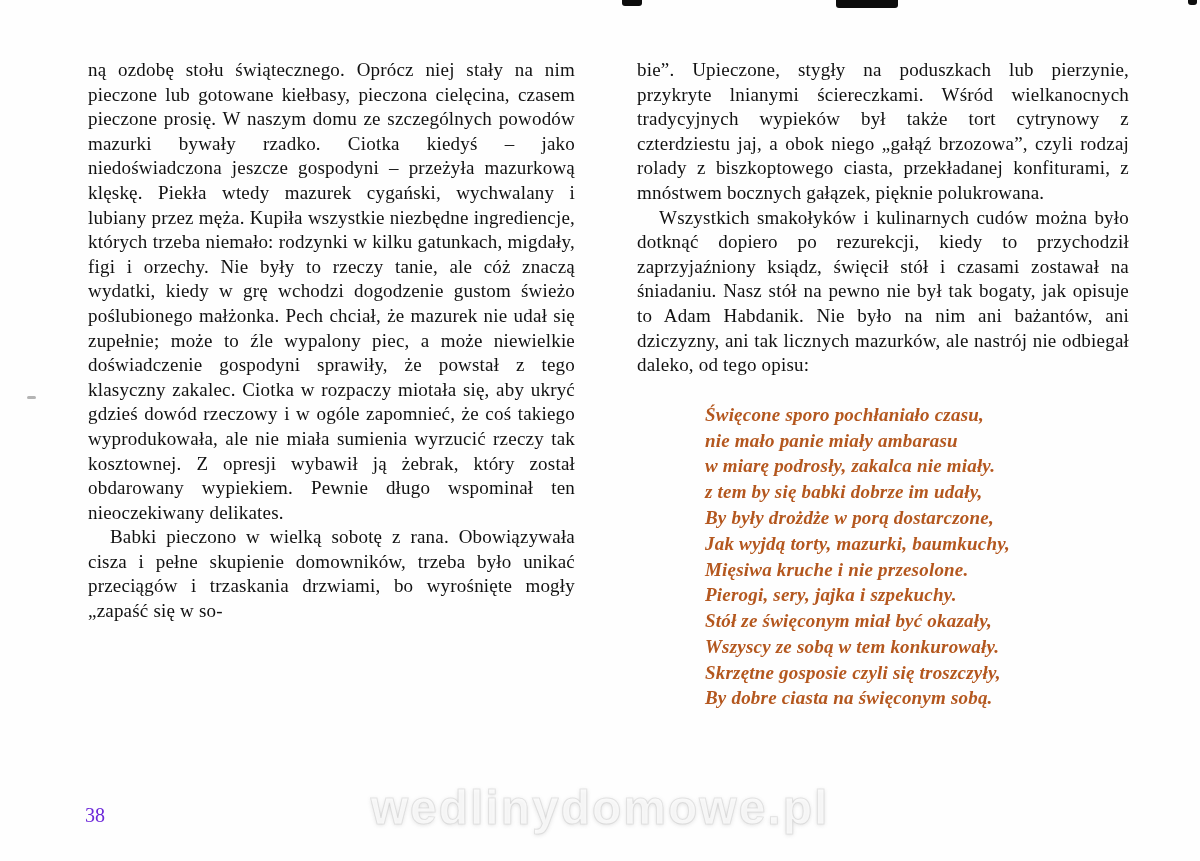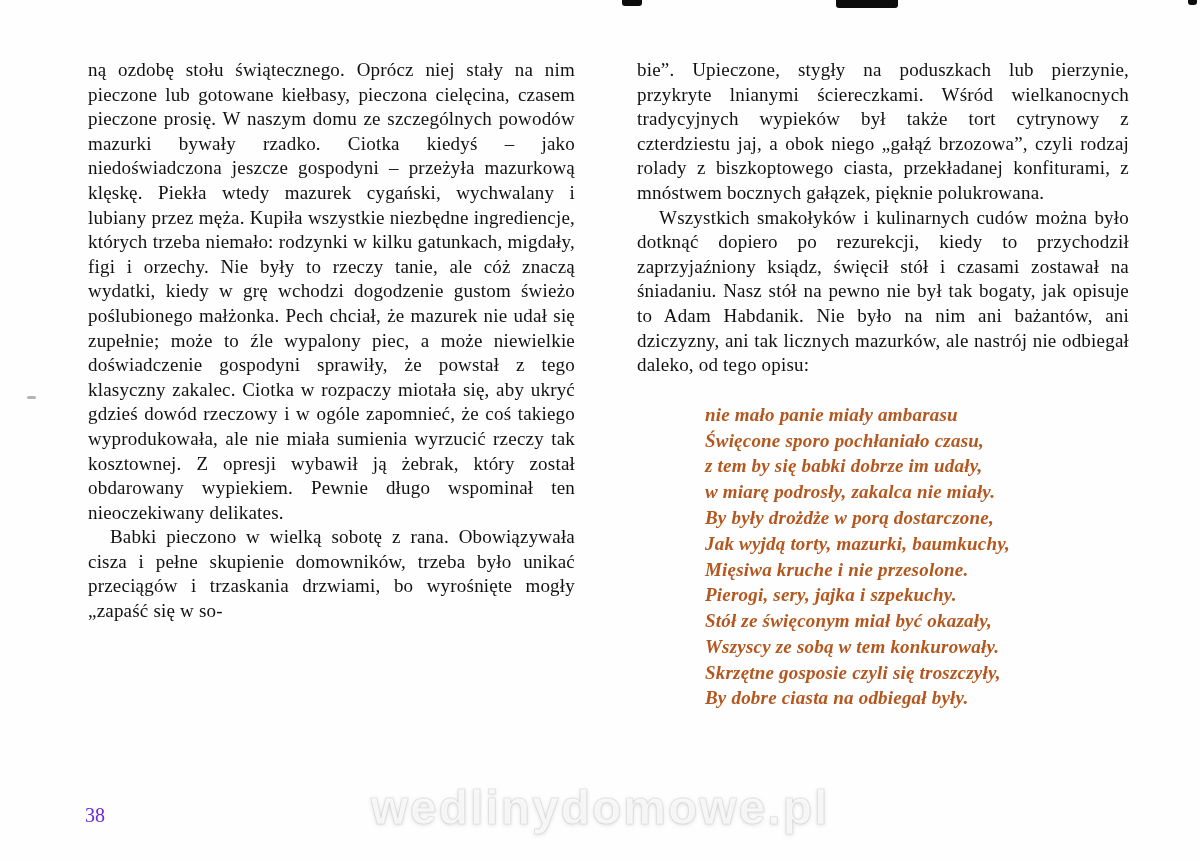--- a/index.html
+++ b/index.html
@@ -95,32 +95,32 @@
   <div class="column column-left">
     <p class="para">ną ozdobę stołu świątecznego. Oprócz niej stały na nim pieczone lub gotowane kiełbasy, pieczona cielęcina, czasem pieczone prosię. W naszym domu ze szczególnych powodów mazurki bywały rzadko. Ciotka kiedyś – jako niedoświadczona jeszcze gospodyni – przeżyła mazurkową klęskę. Piekła wtedy mazurek cygański, wychwalany i lubiany przez męża. Kupiła wszystkie niezbędne ingrediencje, których trzeba niemało: rodzynki w kilku gatunkach, migdały, figi i orzechy. Nie były to rzeczy tanie, ale cóż znaczą wydatki, kiedy w grę wchodzi dogodzenie gustom świeżo poślubionego małżonka. Pech chciał, że mazurek nie udał się zupełnie; może to źle wypalony piec, a może niewielkie doświadczenie gospodyni sprawiły, że powstał z tego klasyczny zakalec. Ciotka w rozpaczy miotała się, aby ukryć gdzieś dowód rzeczowy i w ogóle zapomnieć, że coś takiego wyprodukowała, ale nie miała sumienia wyrzucić rzeczy tak kosztownej. Z opresji wybawił ją żebrak, który został obdarowany wypiekiem. Pewnie długo wspominał ten nieoczekiwany delikates.</p>
     <p class="para indent">Babki pieczono w wielką sobotę z rana. Obowiązywała cisza i pełne skupienie domowników, trzeba było unikać przeciągów i trzaskania drzwiami, bo wyrośnięte mogły „zapaść się w so-</p>
   </div>
 
   <div class="column column-right">
     <p class="para">bie”. Upieczone, stygły na poduszkach lub pierzynie, przykryte lnianymi ściereczkami. Wśród wielkanocnych tradycyjnych wypieków był także tort cytrynowy z czterdziestu jaj, a obok niego „gałąź brzozowa”, czyli rodzaj rolady z biszkoptowego ciasta, przekładanej konfiturami, z mnóstwem bocznych gałązek, pięknie polukrowana.</p>
     <p class="para indent">Wszystkich smakołyków i kulinarnych cudów można było dotknąć dopiero po rezurekcji, kiedy to przychodził zaprzyjaźniony ksiądz, święcił stół i czasami zostawał na śniadaniu. Nasz stół na pewno nie był tak bogaty, jak opisuje to Adam Habdanik. Nie było na nim ani bażantów, ani dziczyzny, ani tak licznych mazurków, ale nastrój nie odbiegał daleko, od tego opisu:</p>
 
     <div class="poem">
+      <div class="poem-line">Święcone sporo pochłaniało czasu,</div>
       <div class="poem-line">nie mało panie miały ambarasu</div>
-      <div class="poem-line">Święcone sporo pochłaniało czasu,</div>
+      <div class="poem-line">w miarę podrosły, zakalca nie miały.</div>
       <div class="poem-line">z tem by się babki dobrze im udały,</div>
-      <div class="poem-line">w miarę podrosły, zakalca nie miały.</div>
       <div class="poem-line">By były drożdże w porą dostarczone,</div>
       <div class="poem-line">Jak wyjdą torty, mazurki, baumkuchy,</div>
       <div class="poem-line">Mięsiwa kruche i nie przesolone.</div>
       <div class="poem-line">Pierogi, sery, jajka i szpekuchy.</div>
       <div class="poem-line">Stół ze święconym miał być okazały,</div>
       <div class="poem-line">Wszyscy ze sobą w tem konkurowały.</div>
       <div class="poem-line">Skrzętne gosposie czyli się troszczyły,</div>
-      <div class="poem-line">By dobre ciasta na odbiegał były.</div>
+      <div class="poem-line">By dobre ciasta na święconym sobą.</div>
     </div>
   </div>
 
   <div class="page-number">38</div>
 
   <div class="watermark">wedlinydomowe.pl</div>
 
 </div>
 
 </body></html>

